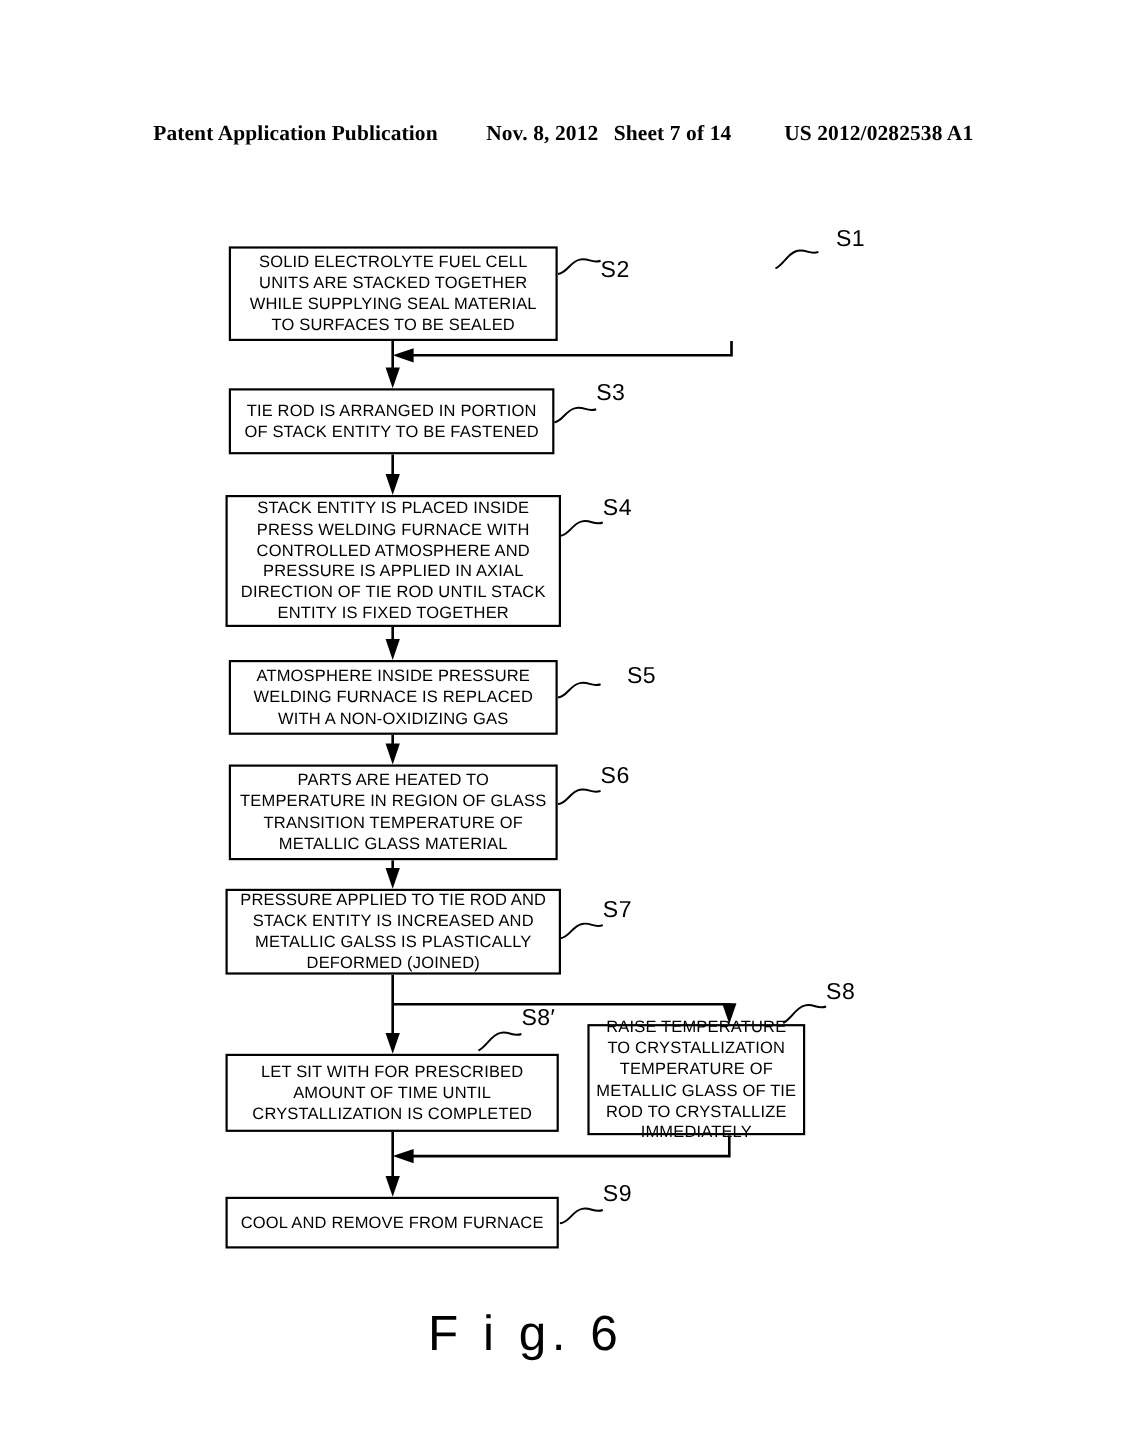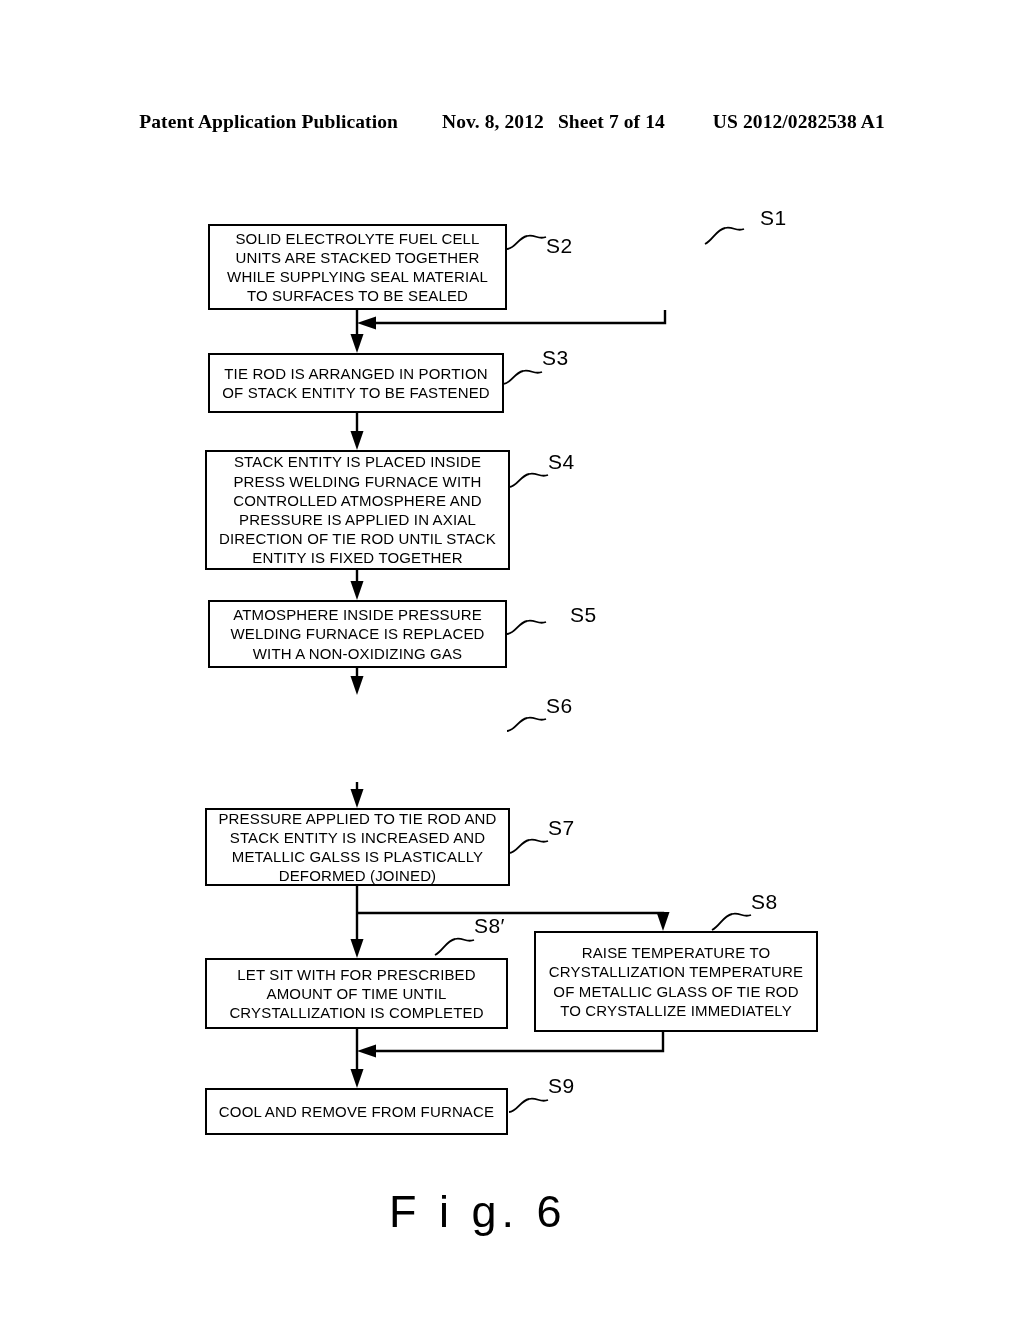--- a/index.html
+++ b/index.html
@@ -175,30 +175,33 @@
   </div>
 
   <div class="fbox" style="left:205px; top:450px; width:305px; height:120px;">
     <span>STACK ENTITY IS PLACED INSIDE PRESS WELDING FURNACE WITH CONTROLLED ATMOSPHERE AND PRESSURE IS APPLIED IN AXIAL DIRECTION OF TIE ROD UNTIL STACK ENTITY IS FIXED TOGETHER</span>
   </div>
 
   <div class="fbox" style="left:208px; top:600px; width:299px; height:68px;">
     <span>ATMOSPHERE INSIDE PRESSURE WELDING FURNACE IS REPLACED WITH A NON-OXIDIZING GAS</span>
   </div>
 
+  <div class="fbox" style="left:208px; top:695px; width:299px; height:87px;">
+    <span>PARTS ARE HEATED TO TEMPERATURE IN REGION OF GLASS TRANSITION TEMPERATURE OF METALLIC GLASS MATERIAL</span>
+  </div>
 
   <div class="fbox" style="left:205px; top:808px; width:305px; height:78px;">
     <span>PRESSURE APPLIED TO TIE ROD AND STACK ENTITY IS INCREASED AND METALLIC GALSS IS PLASTICALLY DEFORMED (JOINED)</span>
   </div>
 
   <div class="fbox" style="left:205px; top:958px; width:303px; height:71px;">
     <span>LET SIT WITH FOR PRESCRIBED AMOUNT OF TIME UNTIL CRYSTALLIZATION IS COMPLETED</span>
   </div>
 
-  <div class="fbox" style="left:534px; top:931px; width:284px; height:101px;">
+  <div class="fbox" style="left:534px; top:931px; width:198px; height:101px;">
     <span>RAISE TEMPERATURE TO CRYSTALLIZATION TEMPERATURE OF METALLIC GLASS OF TIE ROD TO CRYSTALLIZE IMMEDIATELY</span>
   </div>
 
   <div class="fbox" style="left:205px; top:1088px; width:303px; height:47px;">
     <span>COOL AND REMOVE FROM FURNACE</span>
   </div>
 
   <div class="slabel" style="left:546px; top:210px;margin-top:24px;">S2</div>
   <div class="slabel" style="left:744px; top:206px;margin-left:16px;">S1</div>
   <div class="slabel" style="left:542px; top:346px;">S3</div>

